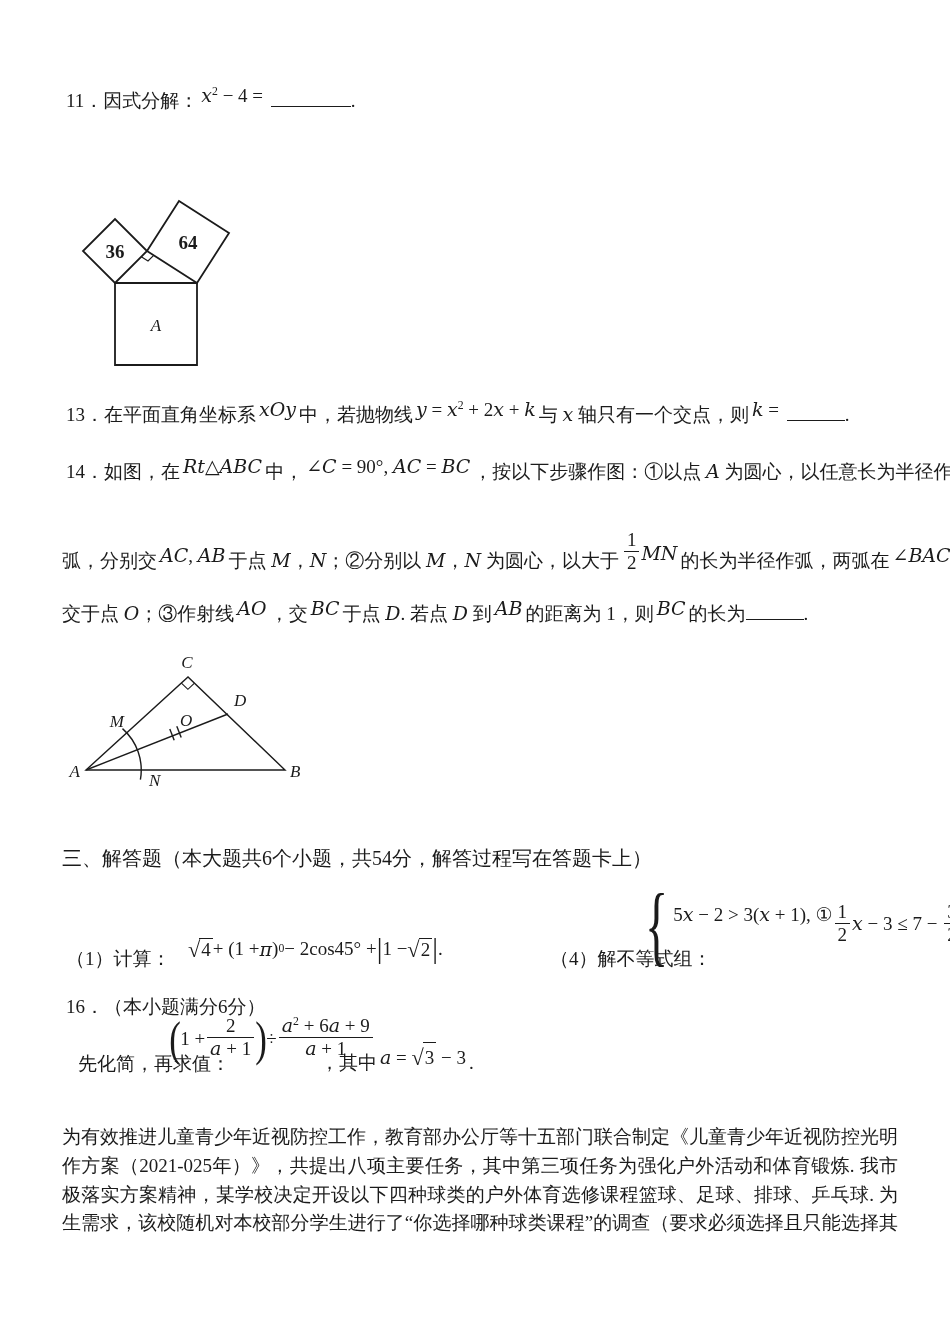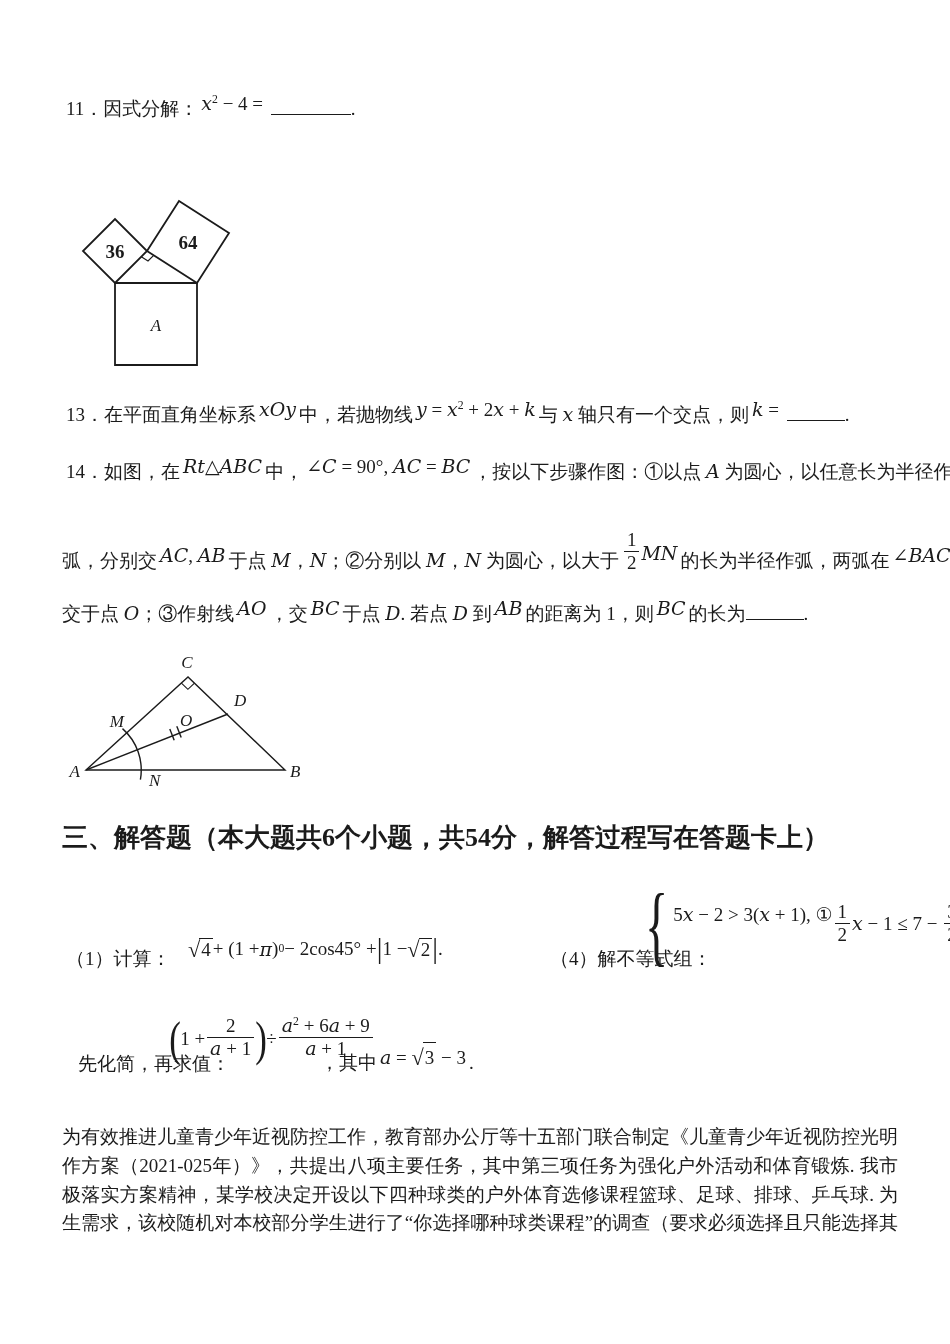--- a/index.html
+++ b/index.html
@@ -1,19 +1,19 @@
 <!DOCTYPE html>
 <html><head>
 <meta charset="utf-8">
 <style>
   html,body{margin:0;padding:0;background:#ffffff;}
   .page{position:relative;width:950px;height:1344px;background:#ffffff;overflow:hidden;
         font-family:"Liberation Serif","DejaVu Serif",serif;color:#1b1b1b;font-size:19px;}
   .qline{position:absolute;line-height:30px;white-space:nowrap;}
-  .sec{position:absolute;font-weight:bold;font-size:26px;line-height:28px;white-space:nowrap;}
+  .sec{position:absolute;font-weight:normal;font-size:20px;line-height:28px;white-space:nowrap;margin-top:20px;}
   .para{position:absolute;width:836px;}
   .pline{text-align:justify;text-align-last:justify;height:28.8px;line-height:28.8px;overflow:hidden;}
   .it{font-style:italic;font-family:"DejaVu Serif","Liberation Serif",serif;}
   .sup{font-size:0.62em;vertical-align:super;line-height:0;}
   .eq{position:relative;top:-5px;margin:0 3px;}
   .eq.mid{display:inline-flex;align-items:center;top:-9px;vertical-align:middle;}
   .frac{display:inline-flex;flex-direction:column;text-align:center;vertical-align:middle;
         margin:0 2px;position:relative;top:-2px;line-height:1.15;}
   .frac .num,.frac .den{display:block;padding:0 3px;}
   .frac .den{border-top:1.3px solid #1b1b1b;}
@@ -33,21 +33,21 @@
   svg{position:absolute;}
   svg text{font-family:"Liberation Serif","DejaVu Serif",serif;fill:#1b1b1b;}
   .figlbl{font-style:italic;font-size:17px;}
   .figbold{font-weight:bold;font-size:19px;}
 </style>
 </head>
 <body>
 
 <div class="page">
 
-  <div class="qline" style="left:66px;top:93px"><span>11．因式分解：</span><span class="eq"><span class="it">x</span><span class="sup">2</span><span> − 4 = </span></span><span class="blank" style="width: 80px;"></span><span>.</span></div>
+  <div class="qline" style="left:66px;top:85px"><span>11．因式分解：</span><span class="eq"><span class="it">x</span><span class="sup">2</span><span> − 4 = </span></span><span class="blank" style="width: 80px;"></span><span>.</span></div>
 
 
   <svg style="left:72px;top:190px" width="240" height="190" viewBox="0 0 240 190">
     <g fill="none" stroke="#1b1b1b" stroke-width="1.8">
       <polygon points="43,93 125,93 125,175 43,175"></polygon>
       <polygon points="43,93 75,61 43,29 11,61"></polygon>
       <polygon points="75,61 125,93 157,43 107,11"></polygon>
       <polyline stroke-width="1.2" points="69.3,66.7 76,71 81.7,65.3"></polyline>
     </g>
     <text class="figbold" x="43" y="68" text-anchor="middle">36</text>
@@ -104,27 +104,28 @@
     </div>
 
   <div class="qline" style="left:550px;top:944px">（4）解不等式组：</div>
   <div class="system" style="left:645px;top:884px;height:82px">
     <span class="brace">{</span>
     <span class="sysrows">
       <span class="sysrow"><span>5</span><span class="it">x</span><span> − 2 &gt; 3(</span><span class="it">x</span><span> + 1), </span><span>①</span></span>
       <span class="sysrow"><span class="frac">
             <span class="num"><span>1</span></span>
             <span class="den"><span>2</span></span>
-          </span><span class="it">x</span><span> − 1 ≤ 7 − </span><span class="frac">
+          </span><span class="it">x</span><span> − 3 ≤ 7 − </span><span class="frac">
             <span class="num"><span>3</span></span>
             <span class="den"><span>2</span></span>
           </span><span class="it">x</span><span>.</span><span>②</span></span>
     </span>
   </div>
 
+  <div class="qline" style="left:66px;top:992px">16．（本小题满分6分）</div>
   <div class="qline" style="left:78px;top:1049px">先化简，再求值：</div>
   <div class="formula" style="left:170px;top:1012px;height:54px">
       <span class="big tp">(</span>
       <span>1 + </span>
       <span class="frac">
         <span class="num"><span>2</span></span>
         <span class="den"><span class="it">a</span><span> + 1</span></span>
       </span>
       <span class="big tp">)</span>
       <span> ÷ </span>

